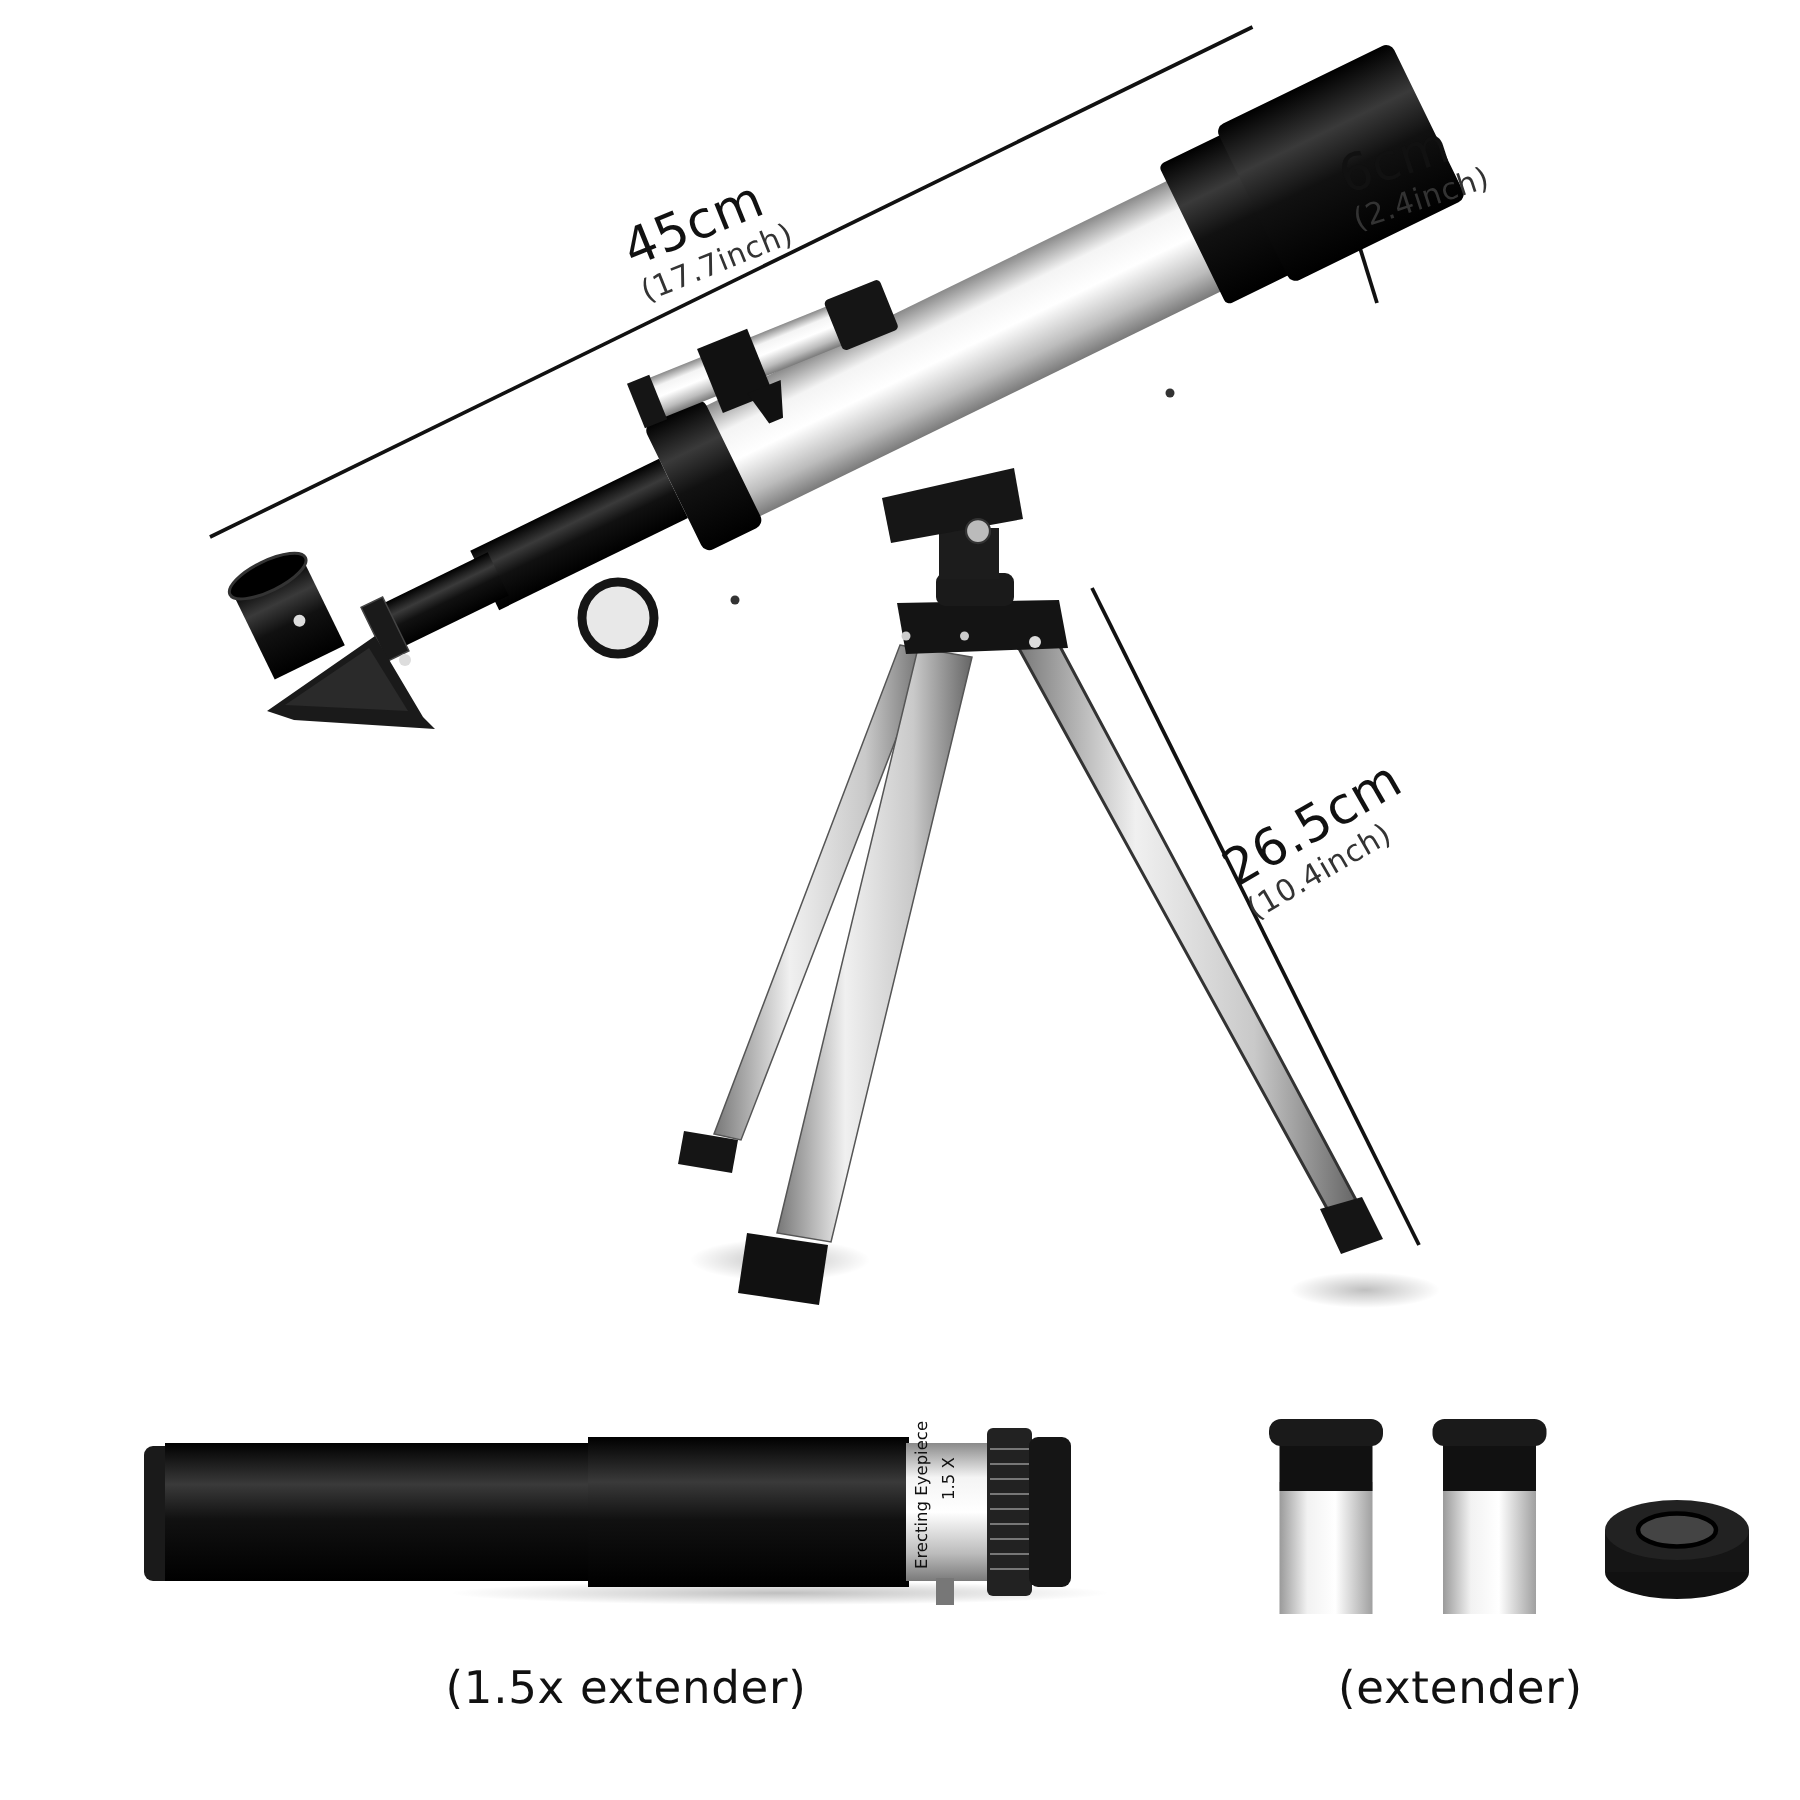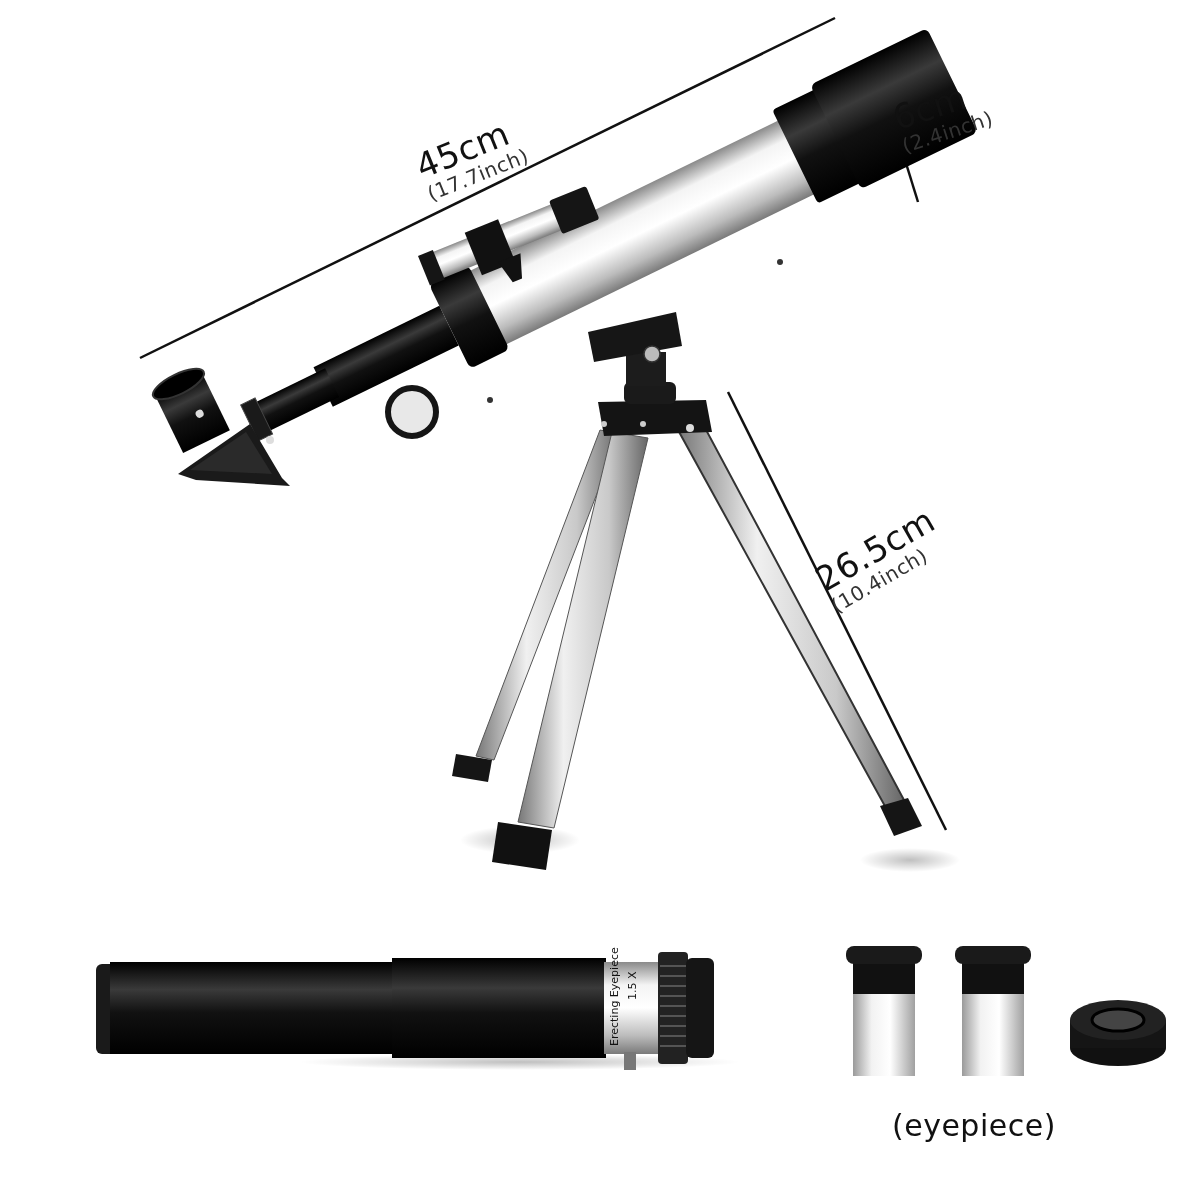--- a/index.html
+++ b/index.html
@@ -166,14 +166,15 @@
     <span class="dim-main">6cm</span>
     <span class="dim-sub">(2.4inch)</span>
   </div>
 
   <div class="dim-label" style="left:838px; top:560px; transform: rotate(-30deg);">
     <span class="dim-main">26.5cm</span>
     <span class="dim-sub">(10.4inch)</span>
   </div>
 
   
-  <div class="caption" style="left:892px; top:1108px;">(eyepiece)</div>
+  <div class="caption" style="left:297px; top:1108px;">(1.5x extender)</div>
+  <div class="caption" style="left:892px; top:1108px;">(extender)</div>
 </div>
 
 </body></html>

